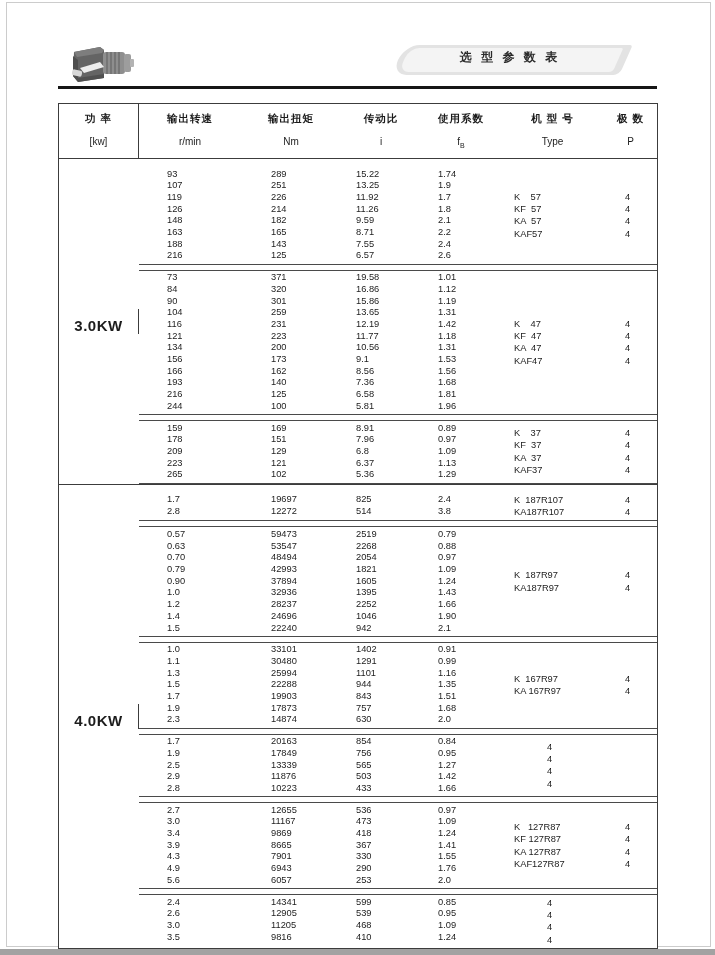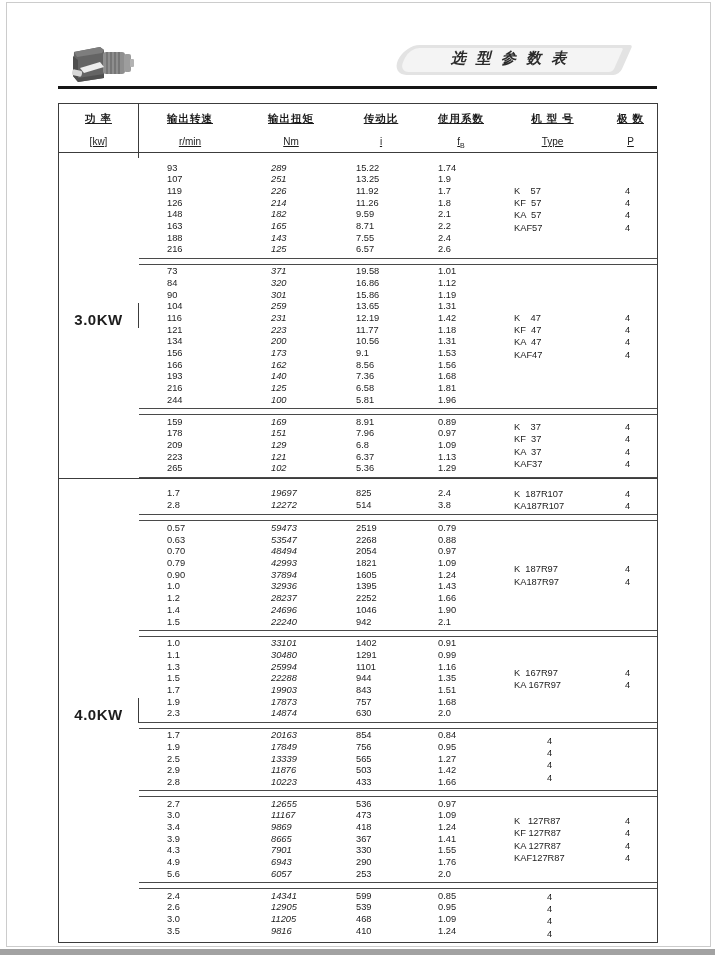--- a/index.html
+++ b/index.html
@@ -9,48 +9,48 @@
   }
   .page-frame{position:absolute;left:6px;top:2px;right:4px;bottom:8px;border:1px solid #cccccc;pointer-events:none;}
   .scan-strip{position:absolute;left:0;right:0;bottom:0;height:6px;background:#a2a2a2;}
 
   
   .motor-photo{position:absolute;left:70px;top:40px;}
   .banner{position:absolute;left:398px;top:45px;width:228px;height:30px;background:#e3e3e3;
           border-radius:15px 3px 6px 15px;transform:skewX(-24deg);}
   .banner-inner{position:absolute;left:6px;top:3px;right:8px;bottom:3px;background:#f4f4f4;border-radius:10px 2px 4px 10px;}
   .banner-text{position:absolute;left:400px;top:49px;width:220px;text-align:center;
-               font-style:italic;font-weight:bold;font-size:15px;letter-spacing:3px;color:#2b2b2b;}
+               font-weight:bold;font-size:12px;letter-spacing:3px;color:#2b2b2b;}
   .head-rule{position:absolute;left:58px;top:86px;width:599px;height:2.6px;background:#161616;}
 
   
   .table{position:absolute;left:58px;top:103px;width:600px;border:1.4px solid #3c3c3c;box-sizing:border-box;background:#fff;}
   .thead{display:grid;grid-template-columns:80px 102px 100px 80px 80px 103px 1fr;
-         border-bottom:1.4px solid #3c3c3c;padding:7px 0 0;text-decoration:underline;}
+         border-bottom:1.4px solid #3c3c3c;padding:7px 0 6px;}
   .th{text-align:center;}
   .th:first-child{border-right:1.4px solid #3c3c3c;margin:-7px 0 -6px;padding:7px 0 6px;}
   .th .cn{font-size:10.5px;font-weight:bold;letter-spacing:1px;line-height:14px;}
   .th .unit{font-size:10px;line-height:13px;margin-top:10px;}
   .th sub{font-size:7px;}
 
   .table-section{display:flex;align-items:center;}
   .table-section + .table-section{border-top:1.4px solid #3c3c3c;}
   .power-cell{width:80px;border-right:1.4px solid #3c3c3c;box-sizing:border-box;flex:none;}
   .power-label{text-align:center;font-size:15px;font-weight:bold;letter-spacing:.5px;padding-top:8px;}
   .blocks{flex:1;display:flex;flex-direction:column;}
   .block{display:grid;grid-template-columns:102px 100px 80px 80px 103px 1fr;
          border-top:1.1px solid #4a4a4a;border-bottom:1.1px solid #4a4a4a;
          margin:2.5px 0;padding:1.5px 0;}
   .block:first-child{border-top:none;margin-top:8px;}
   .block:last-child{margin-bottom:0;}
   .table-section:last-child .blocks .block:last-child{border-bottom:none;}
   .col{display:flex;flex-direction:column;}
   .col .v{line-height:11.7px;font-size:9.3px;white-space:pre;}
   .col.speed{padding-left:28px;}
-  .col.torque{padding-left:30px;font-style:italic;}
+  .col.torque{padding-left:30px;}
   .col.ratio{padding-left:15px;}
   .col.factor{padding-left:17px;}
   .col.type{padding-left:13px;justify-content:center;}
   .col.type .v{line-height:12.4px;}
   .col.poles{justify-content:center;text-align:center;padding-right:6px;}
   .col.poles .v{line-height:12.4px;}
 </style>
 </head>
 <body>
 

